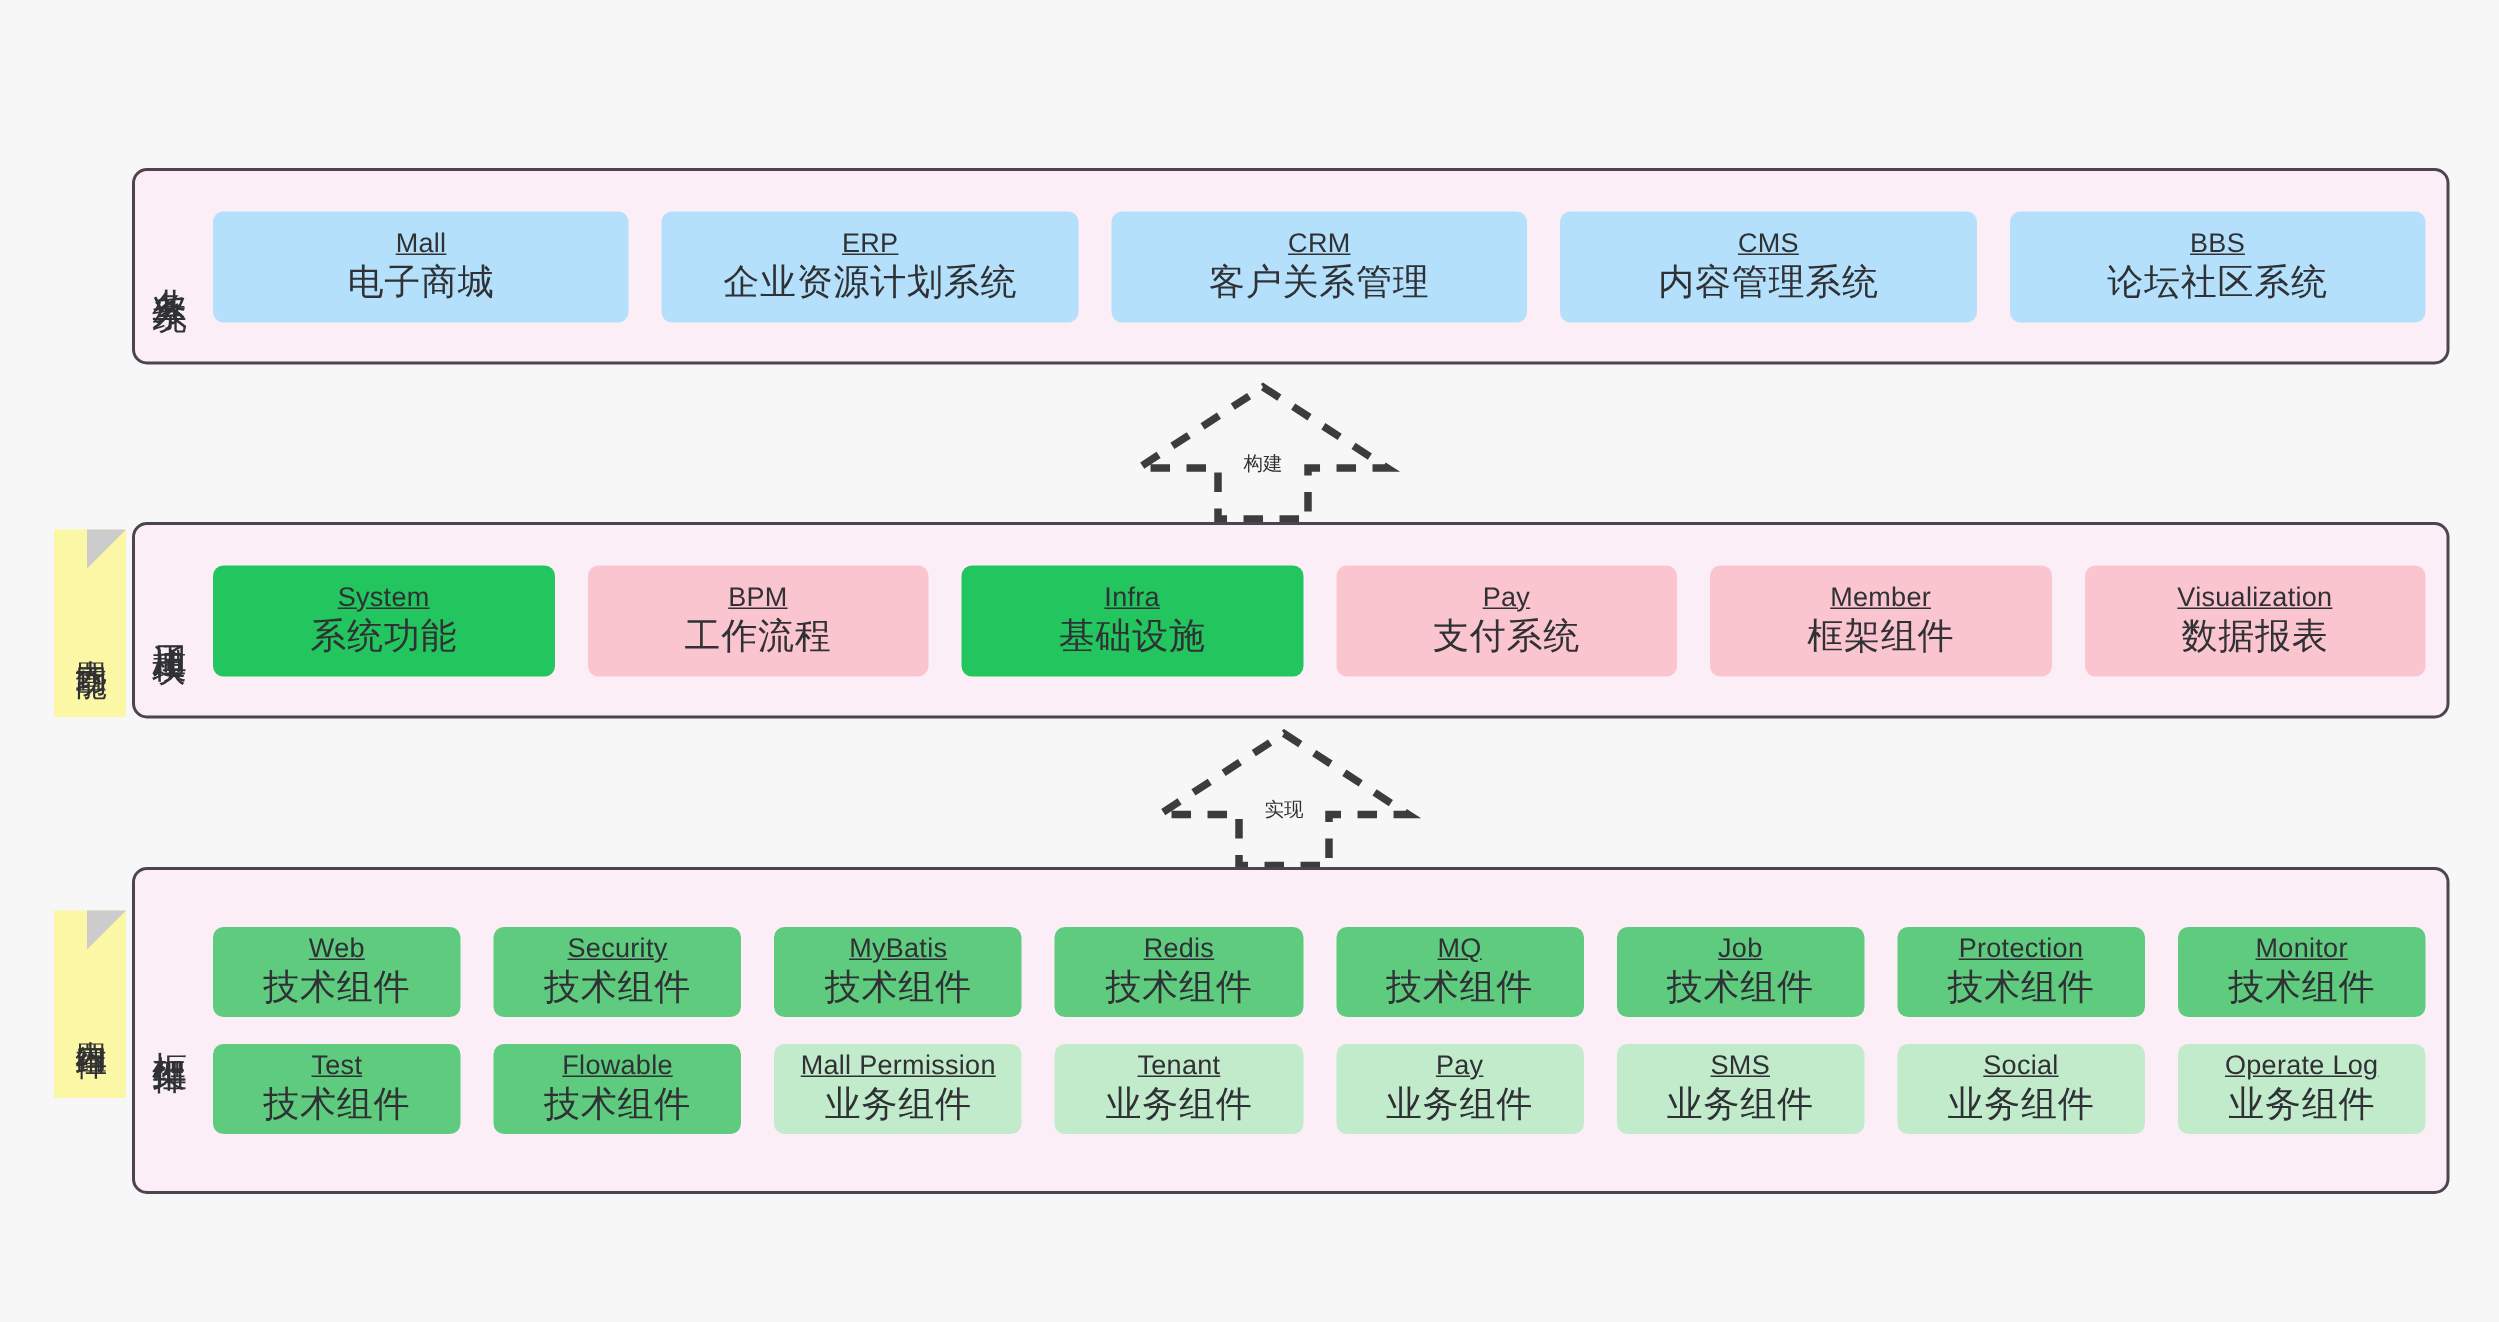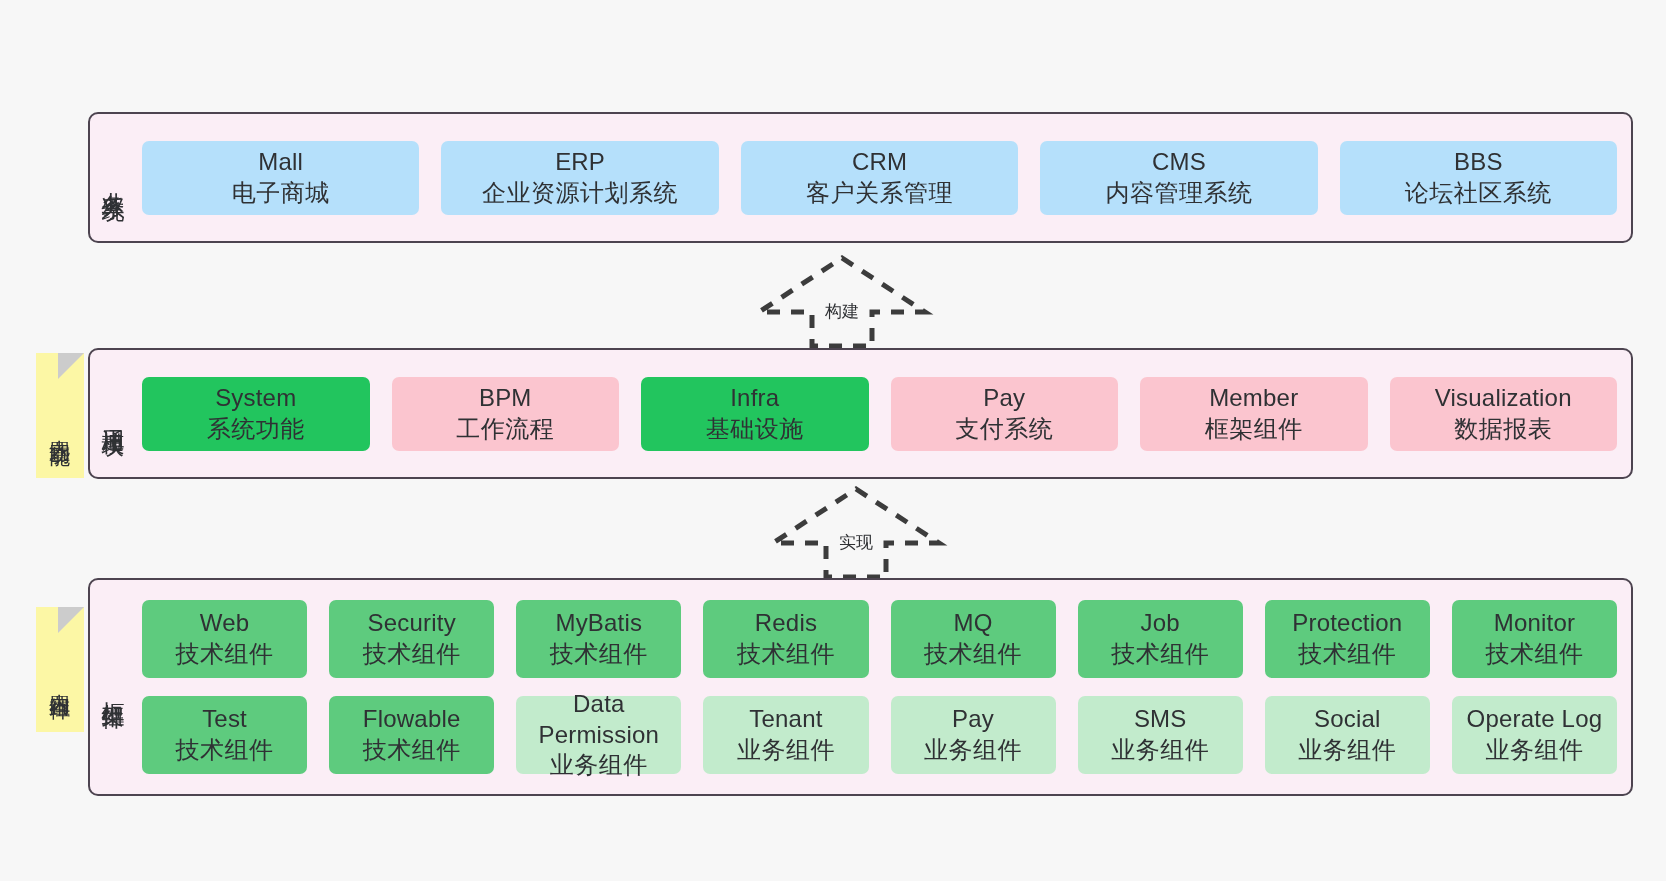--- a/index.html
+++ b/index.html
@@ -70,41 +70,42 @@
     flex-direction: column;
     align-items: center;
     justify-content: center;
     text-align: center;
     box-sizing: border-box;
     padding: 4px 6px;
     line-height: 1.28;
     color: #2f3134;
   }
   .node .n-en {
-    font-size: 24px;
+    font-size: 18px;
     letter-spacing: 0.2px;
+    text-decoration: underline;
   }
   .node .n-cn {
     font-size: 24px;
     letter-spacing: 0.5px;
   }
 
   .node.blue       { background: #b5e0fb; }
   .node.red        { background: #22c55e; }
   .node.pink       { background: #fbc5cf; }
   .node.green      { background: #5ecb7e; }
   .node.lightgreen { background: #c2ebcc; }
 
   
   #layer-business { left: 88px;  top: 112px; width: 1545px; height: 131px; }
   #layer-common   { left: 88px;  top: 348px; width: 1545px; height: 131px; }
   #layer-frame    { left: 88px;  top: 578px; width: 1545px; height: 218px; }
 
   #layer-business .node, #layer-common .node { height: 74px; }
-  #layer-frame .node { height: 78px; }
+  #layer-frame .node { height: 60px; }
 
   
   .sticky {
     position: absolute;
     background: #fcf7a5;
     box-sizing: border-box;
     display: flex;
     align-items: center;
     justify-content: center;
     font-size: 21px;
@@ -138,21 +139,21 @@
     width: 170px;
     height: 92px;
   }
   .arrow svg { display: block; overflow: visible; }
   .arrow .arrow-label {
     position: absolute;
     left: 0;
     right: 0;
     top: 44px;
     text-align: center;
-    font-size: 17px;
+    font-size: 13px;
     color: #2f3134;
     background: transparent;
     user-select: none;
   }
   #arrow-build   { left: 757px; top: 256px; }
   #arrow-implement { left: 771px; top: 487px; }
 </style>
 </head>
 <body>
 
@@ -282,21 +283,21 @@
       <div class="row">
         <div class="node green">
           <span class="n-en">Test</span>
           <span class="n-cn">技术组件</span>
         </div>
         <div class="node green">
           <span class="n-en">Flowable</span>
           <span class="n-cn">技术组件</span>
         </div>
         <div class="node lightgreen">
-          <span class="n-en">Data Permission</span>
+          <span class="n-en">Mall Permission</span>
           <span class="n-cn">业务组件</span>
         </div>
         <div class="node lightgreen">
           <span class="n-en">Tenant</span>
           <span class="n-cn">业务组件</span>
         </div>
         <div class="node lightgreen">
           <span class="n-en">Pay</span>
           <span class="n-cn">业务组件</span>
         </div>

